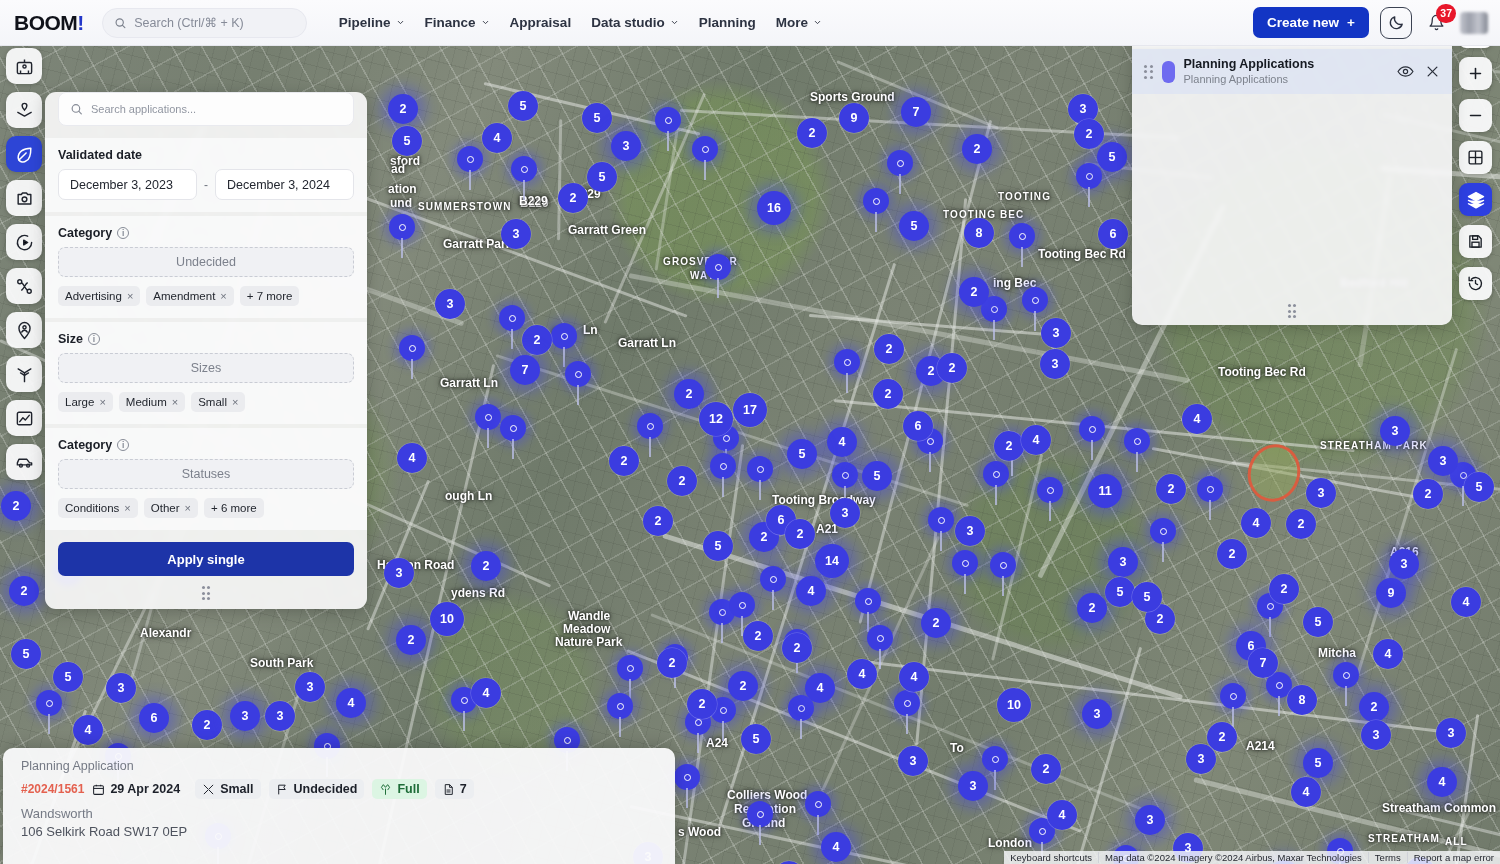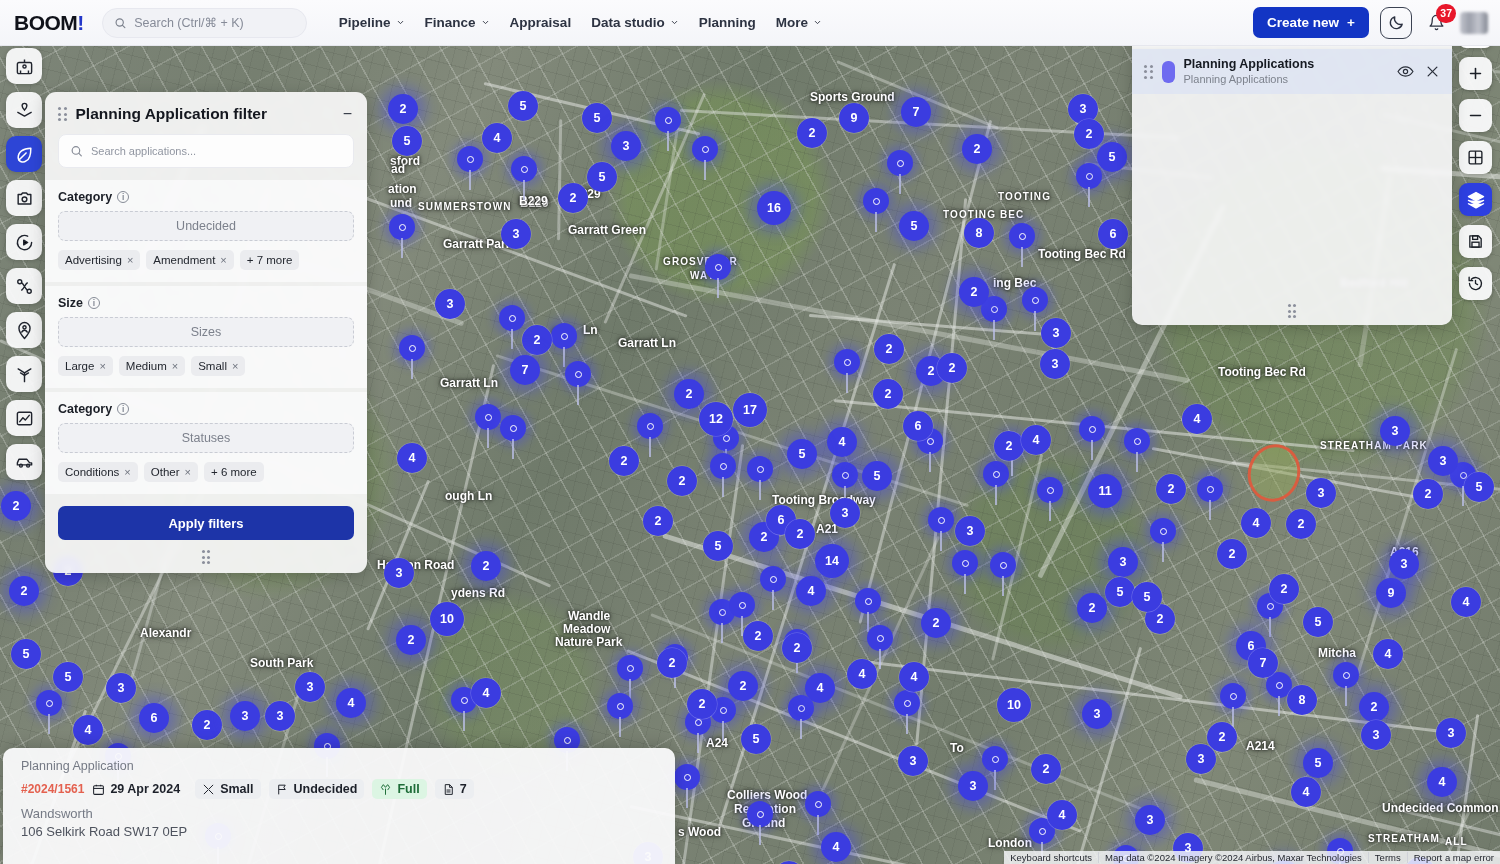--- a/index.html
+++ b/index.html
@@ -410,21 +410,21 @@
         <div class="maplabel" style="left:445px;top:443px">ough Ln</div>
         <div class="maplabel" style="left:568px;top:563px">Wandle</div>
         <div class="maplabel" style="left:563px;top:576px">Meadow</div>
         <div class="maplabel" style="left:555px;top:589px">Nature Park</div>
         <div class="maplabel" style="left:250px;top:610px">South Park</div>
         <div class="maplabel" style="left:140px;top:580px">Alexandr</div>
         <div class="maplabel" style="left:727px;top:742px">Colliers Wood</div>
         <div class="maplabel" style="left:734px;top:756px">Recreation</div>
         <div class="maplabel" style="left:742px;top:770px">Ground</div>
         <div class="maplabel" style="left:678px;top:779px">s Wood</div>
-        <div class="maplabel" style="left:1382px;top:755px">Undecided Common</div>
+        <div class="maplabel" style="left:1382px;top:755px">Streatham Common</div>
         <div class="maplabel caps" style="left:1368px;top:787px">STREATHAM</div>
         <div class="maplabel" style="left:988px;top:790px">London</div>
         <div class="maplabel" style="left:706px;top:690px">A24</div>
         <div class="maplabel" style="left:1390px;top:499px">A216</div>
         <div class="maplabel" style="left:1246px;top:693px">A214</div>
         <div class="maplabel" style="left:816px;top:476px">A21</div>
         <div class="maplabel" style="left:1318px;top:600px">Mitcha</div>
         <div class="maplabel" style="left:1340px;top:230px">Bedford Hill</div>
         <div class="maplabel" style="left:993px;top:230px">ing Bec</div>
         <div class="maplabel" style="left:950px;top:695px">To</div>
@@ -889,41 +889,39 @@
     <div class="ctrl">
       <svg width="17" height="17" viewBox="0 0 24 24" fill="none" stroke="#1b1f27" stroke-width="1.9">
           <path d="M3.5 12a8.5 8.5 0 1 0 2.6-6.1" stroke-linecap="round"></path>
           <polyline points="3 3 3 8 8 8" stroke-linecap="round" stroke-linejoin="round"></polyline>
           <polyline points="12 7.5 12 12 15 13.5" stroke-linecap="round" stroke-linejoin="round"></polyline>
         </svg>
     </div>
   </div>
 
   <div class="panel-filter">
-    <div class="panel-head">
-      <span class="grip">
-          <i></i>
-          <i></i>
-          <i></i>
-          <i></i>
-          <i></i>
-          <i></i>
-        </span>
-      <span class="panel-title">Planning Application filter</span>
-      <span class="panel-minimize">−</span>
-    </div>
 
     <div class="f-search">
       <svg width="14" height="14" viewBox="0 0 24 24" fill="none" stroke="#868b96" stroke-width="2.2">
           <circle cx="11" cy="11" r="7"></circle>
           <line x1="16.5" y1="16.5" x2="21" y2="21" stroke-linecap="round"></line>
         </svg>
       <input type="text" placeholder="Search applications..." style="">
     </div>
 
+    <div class="f-block">
+      <div class="f-label">
+          <span>Validated date</span>
+        </div>
+      <div class="daterow">
+        <div class="datefield">December 3, 2023</div>
+        <span class="dash">-</span>
+        <div class="datefield">December 3, 2024</div>
+      </div>
+    </div>
 
     <div class="f-block">
       <div class="f-label">
         <span>Category</span>
         <i class="info-i">i</i>
       </div>
       <div class="dashedsel">Undecided</div>
       <div class="chips">
         <span class="chip">
             <span>Advertising</span>
@@ -971,21 +969,21 @@
             <span class="x">×</span>
           </span>
         <span class="chip">
             <span>Other</span>
             <span class="x">×</span>
           </span>
         <span class="chip">+ 6 more</span>
       </div>
     </div>
 
-    <button class="btn-apply">Apply filters</button>
+    <button class="btn-apply">Apply single</button>
     <div class="panel-footgrip">
       <span class="grip">
           <i></i>
           <i></i>
           <i></i>
           <i></i>
           <i></i>
           <i></i>
         </span>
     </div>

